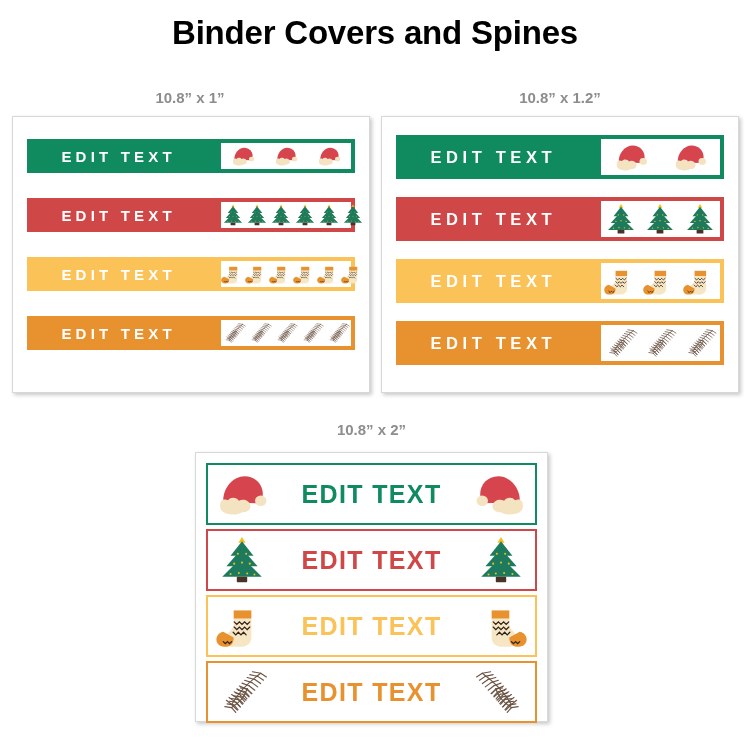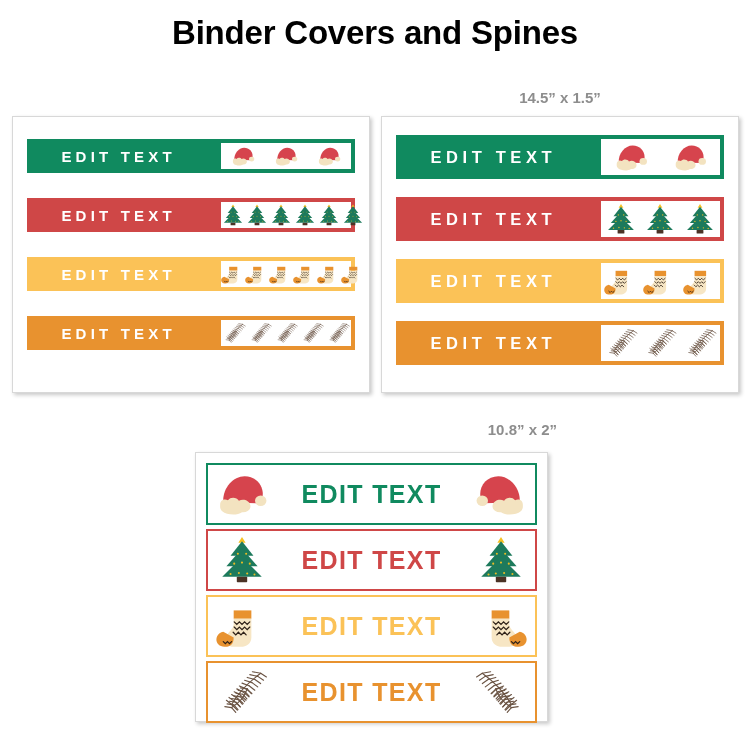--- a/index.html
+++ b/index.html
@@ -37,21 +37,21 @@
   .size-caption {
     position: absolute;
     text-align: center;
     font-size: 15px;
     font-weight: bold;
     color: #8d8d8d;
     font-family: "Liberation Sans", sans-serif;
   }
   #cap1 { left: 10px;  top: 89px; width: 360px; }
   #cap2 { left: 380px; top: 89px; width: 360px; }
-  #cap3 { left: 204px; top: 421px; width: 353px; text-align: right; }
+  #cap3 { left: 195px; top: 421px; width: 353px; }
 
   
   .card {
     position: absolute;
     background: #ffffff;
     border: 1px solid #d8d8d8;
     box-shadow: 2px 2px 4px rgba(0,0,0,0.22);
     box-sizing: border-box;
     padding-left: 24px;
   }
@@ -124,21 +124,22 @@
   .icon { display: block; }
   .flip { transform: scaleX(-1); }
 </style>
 </head>
 <body style="background: rgb(255, 255, 255);">
 
 <div id="page">
 
   <div class="page-title">Binder Covers and Spines</div>
 
-  <div class="size-caption" id="cap2">14.5” x 1.5”</div>
+  <div class="size-caption" id="cap1">10.8” x 1”</div>
+  <div class="size-caption" id="cap2">10.8” x 1.2”</div>
   <div class="size-caption" id="cap3">10.8” x 2”</div>
 
   <div class="card c1" id="card1">
       <div class="spine-band" style="left: 14px; top: 22px; width: 328px; height: 34px; background: rgb(16, 138, 95); border: 2px solid rgb(16, 138, 95);">
         <div class="band-text">EDIT TEXT</div>
         <div class="band-strip" style="border:2px solid #108a5f;">
           <span class="side-icon">
             <svg class="icon" width="24" height="24" viewBox="0 0 100 100">
               <path d="M14 66 C12 40 32 16 55 16 C76 16 90 32 90 50 C90 58 87 64 83 68 Z" fill="#d6444d"></path>
               <ellipse cx="86" cy="63" rx="11" ry="10" fill="#f3e3c0"></ellipse>

